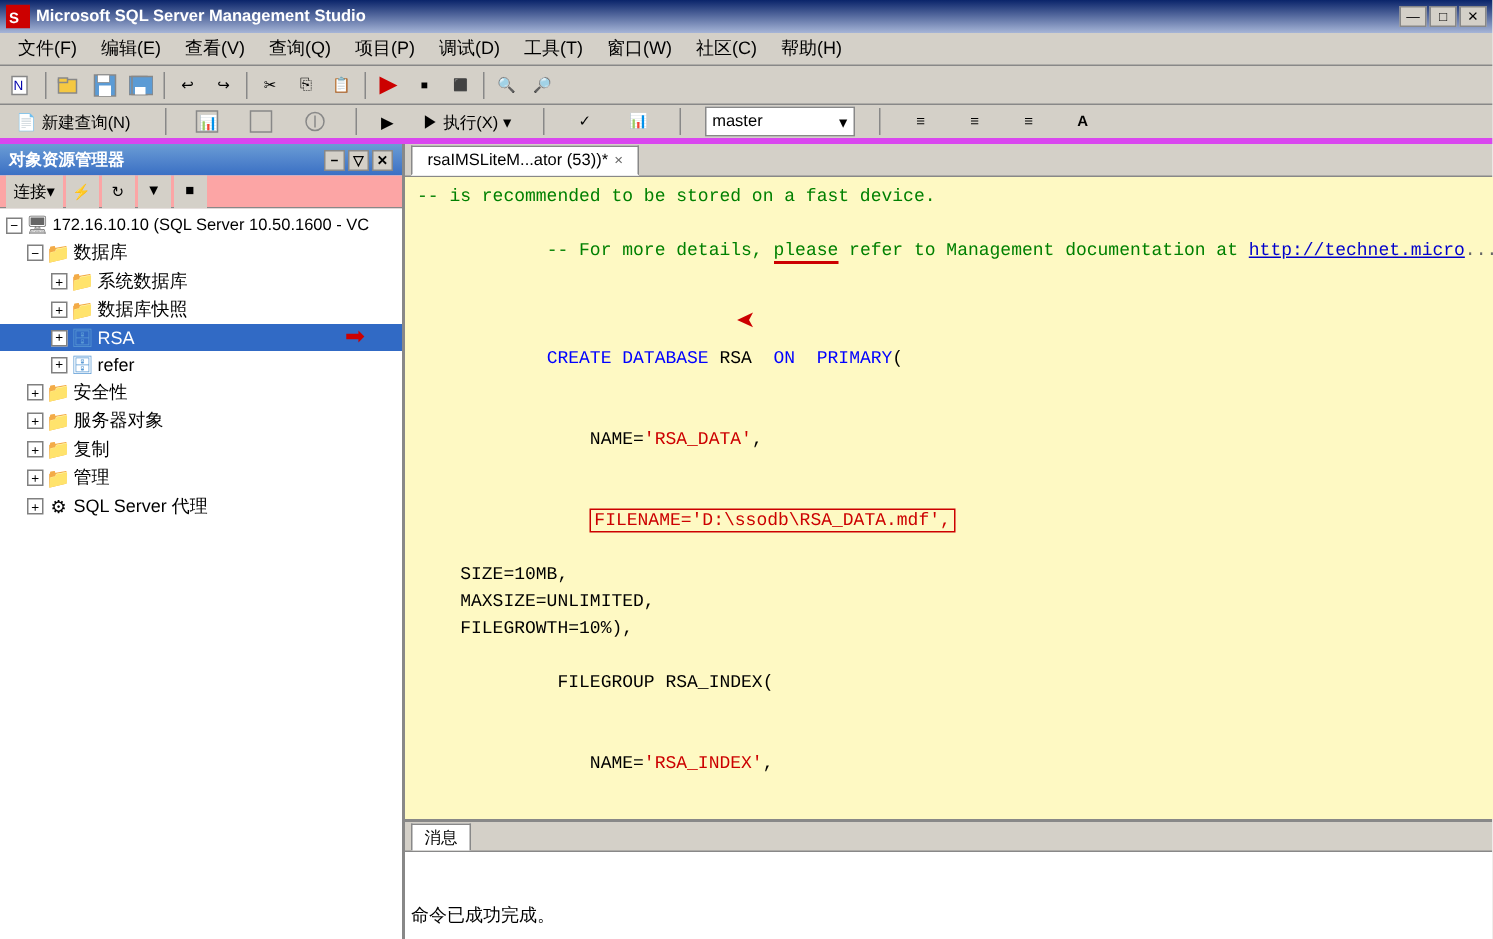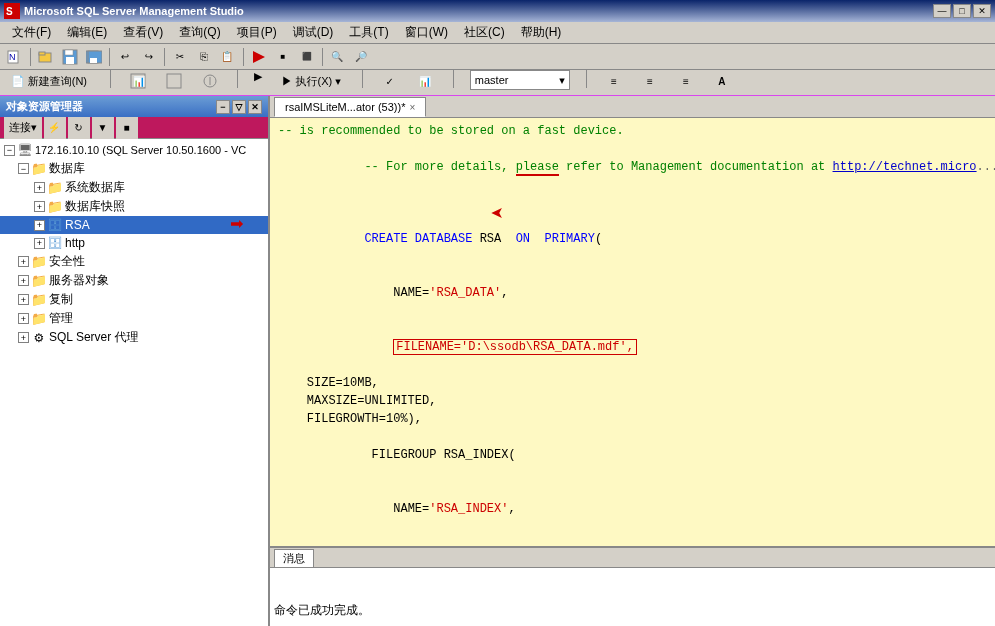--- a/index.html
+++ b/index.html
@@ -67,22 +67,23 @@
       font-size: 11px;
       display: flex; align-items: center;
       min-width: 80px;
     }
 
     
     #toolbar2 {
       background: #d4d0c8;
       height: 26px;
       display: flex;
-      padding: 0 4px;
-      border-bottom: 1px solid #d946ef;
+      align-items: center;
+      padding: 0 4px;
+      border-bottom: 4px solid #d946ef;
       gap: 14px;
     }
 
     
     #main {
       display: flex;
       height: calc(626px - 22px - 22px - 26px - 26px);
     }
 
     
@@ -107,21 +108,21 @@
     #obj-explorer-header .header-btns { display: flex; gap: 2px; }
     #obj-explorer-header .hbtn {
       width: 14px; height: 14px;
       background: #d4d0c8;
       border: 1px solid #888;
       font-size: 9px;
       display: flex; align-items: center; justify-content: center;
       color: #000; cursor: pointer;
     }
     #obj-toolbar {
-      background: #be185d;
+      background: #fca5a5;
       height: 22px;
       display: flex;
       align-items: center;
       padding: 0 4px;
       border-bottom: 1px solid #888;
       gap: 2px;
     }
     #tree {
       flex: 1;
       overflow-y: auto;
@@ -430,21 +431,21 @@
       <div class="tree-item selected" style="padding-left:32px;position:relative;">
         <span class="plus-icon">+</span>
         <span class="tree-icon" style="color:#5b9bd5;">🗄</span>
         <span>RSA</span>
         <span style="color:#cc0000;font-size:16px;position:absolute;left:230px;top:-2px;transform:scaleX(-1);">⬅</span>
       </div>
 
       <div class="tree-item" style="padding-left:32px;">
         <span class="plus-icon">+</span>
         <span class="tree-icon" style="color:#5b9bd5;">🗄</span>
-        <span>http</span>
+        <span>refer</span>
       </div>
 
       <div class="tree-item" style="padding-left:16px;">
         <span class="plus-icon">+</span>
         <span class="tree-icon folder-icon">📁</span>
         <span>安全性</span>
       </div>
 
       <div class="tree-item" style="padding-left:16px;">
         <span class="plus-icon">+</span>

